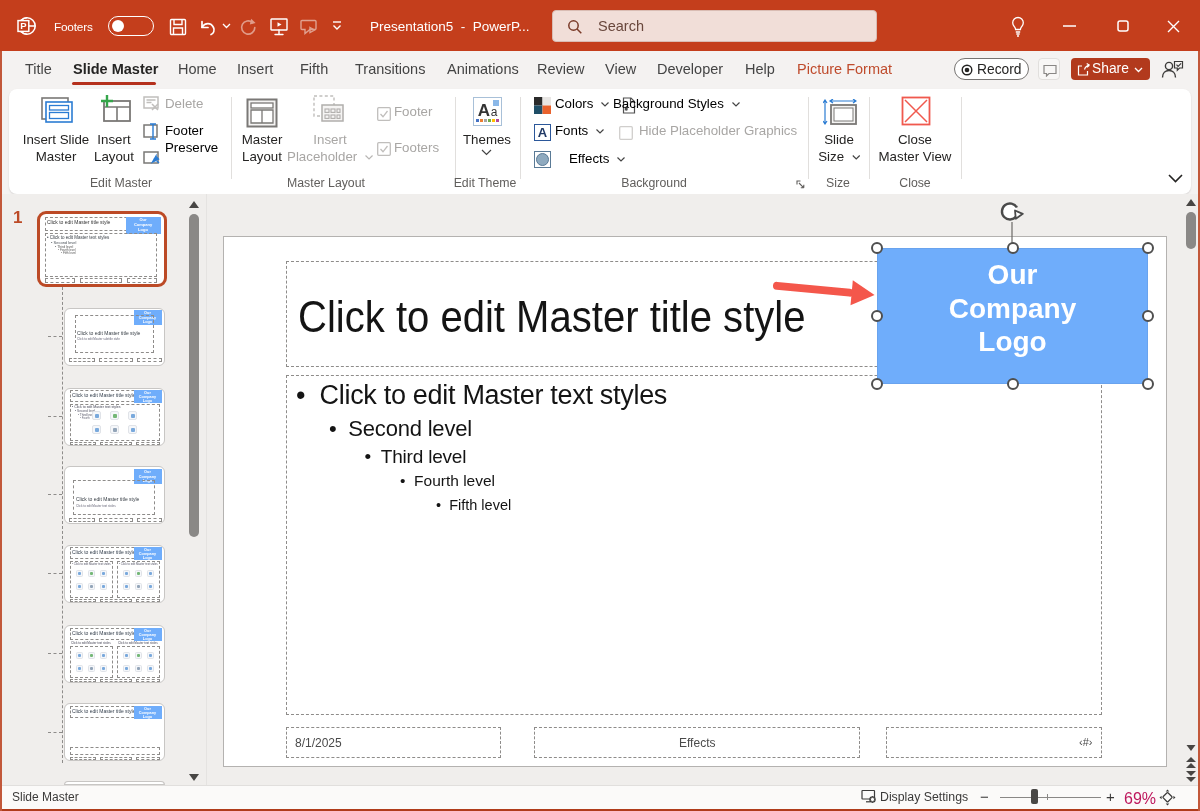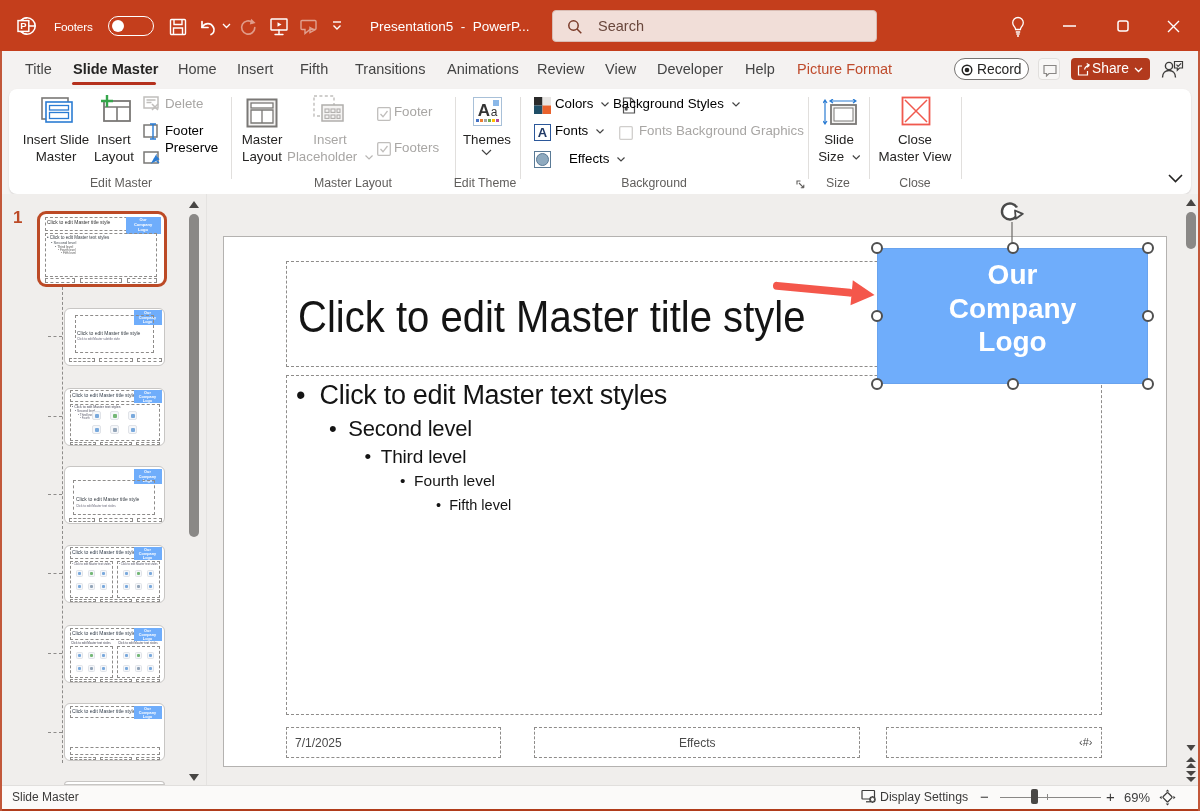--- a/index.html
+++ b/index.html
@@ -180,21 +180,21 @@
 <div id="ribbon">
 
   <div class="gsep" style="left:222px"></div>
   <div class="gsep" style="left:446px"></div>
   <div class="gsep" style="left:511px"></div>
   <div class="gsep" style="left:799px"></div>
   <div class="gsep" style="left:860px"></div>
   <div class="gsep" style="left:952px"></div>
 
   <div class="glabel" style="left:112px">Edit Master</div>
-  <div class="glabel" style="left:344px">Master Layout</div>
+  <div class="glabel" style="left:317px">Master Layout</div>
   <div class="glabel" style="left:476px">Edit Theme</div>
   <div class="glabel" style="left:645px">Background</div>
   <div class="glabel" style="left:829px">Size</div>
   <div class="glabel" style="left:906px">Close</div>
 
   <svg class="ric" style="left:32px;top:8px" width="32" height="26" viewBox="0 0 32 26">
     <rect x="1" y="1" width="26" height="21" fill="none" stroke="#7A7876" stroke-width="1.6"></rect>
     <rect x="5" y="5" width="26" height="20" fill="#fff" stroke="#2B7CD3" stroke-width="1.6"></rect>
     <rect x="8.5" y="8.5" width="19" height="4.5" fill="none" stroke="#2B7CD3" stroke-width="1.3"></rect>
     <rect x="8.5" y="15.5" width="19" height="6" fill="none" stroke="#2B7CD3" stroke-width="1.3"></rect>
@@ -304,21 +304,21 @@
     <path d="M2.5 1 h7.5 l3.5 3.5 v11.5 h-11 Z"></path>
     <path d="M9.5 1 v4 h4"></path>
     <path d="M5.2 8.5 c1.2 1.7, 1.9 2.6, 1.9 3.7 a1.9 1.9 0 0 1 -3.8 0 c0 -1.1 0.7 -2 1.9 -3.7 Z" fill="#505050" stroke="#fff" stroke-width="0.7"></path>
   </svg>
   <div class="smalllabel" style="left:604px;top:7px">Background Styles <span class="chev"><svg width="8" height="5" viewBox="0 0 8 5" fill="none" stroke="#444" stroke-width="1.2">
             <path d="M0.5 0.5 L4 4 L7.5 0.5"></path>
           </svg></span></div>
   <svg class="ric" style="left:610px;top:37px" width="14" height="14" viewBox="0 0 14 14" fill="none" stroke="#D0CECC" stroke-width="1.3">
     <rect x="0.7" y="0.7" width="12.6" height="12.6" rx="1"></rect>
   </svg>
-  <div class="smalllabel gray" style="left:630px;top:34px">Fonts Background Graphics</div>
+  <div class="smalllabel gray" style="left:630px;top:34px">Hide Placeholder Graphics</div>
 
   <svg class="ric" style="left:787px;top:91px" width="9" height="9" viewBox="0 0 9 9" fill="none" stroke="#605E5C" stroke-width="1.1">
     <path d="M1 4.5 V1 h3.5 M3 3 L7.8 7.8 M7.8 7.8 v-3 M7.8 7.8 h-3"></path>
   </svg>
 
   <svg class="ric" style="left:814px;top:10px" width="34" height="26" viewBox="0 0 34 26">
     <path d="M2 2 v22 M0 4 l2 -3 2 3 M0 22 l2 3 2 -3" stroke="#2B7CD3" stroke-width="1.2" fill="none"></path>
     <path d="M8 2 h24 M10 0 l-3 2 3 2 M30 0 l3 2 -3 2" stroke="#2B7CD3" stroke-width="1.2" fill="none"></path>
     <rect x="8" y="6" width="25" height="19" fill="#F5F4F3" stroke="#7A7876" stroke-width="1.8"></rect>
     <rect x="11" y="9" width="19" height="13" fill="#fff" stroke="#7A7876" stroke-width="1"></rect>
@@ -501,21 +501,21 @@
   <div class="ph" style="left:62px;top:137.5px;width:816px;height:340px"></div>
   <div class="ph" style="left:62px;top:490px;width:215px;height:30.5px"></div>
   <div class="ph" style="left:310px;top:490px;width:326px;height:30.5px"></div>
   <div class="ph" style="left:662px;top:490px;width:216px;height:30.5px"></div>
   <div class="abs" style="left:73.5px;top:54px;font-size:45px;color:#141414;white-space:nowrap;transform:scaleX(0.89);transform-origin:left top">Click to edit Master title style</div>
   <div class="abs" style="left:72px;top:143px;font-size:27px;letter-spacing:-0.3px;color:#141414;white-space:nowrap">•&nbsp; Click to edit Master text styles</div>
   <div class="abs" style="left:105px;top:179px;font-size:22px;letter-spacing:-0.2px;color:#141414;white-space:nowrap">•&nbsp; Second level</div>
   <div class="abs" style="left:140.5px;top:208.5px;font-size:19px;letter-spacing:-0.2px;color:#141414;white-space:nowrap">•&nbsp; Third level</div>
   <div class="abs" style="left:176px;top:234.5px;font-size:15.5px;color:#141414;white-space:nowrap">•&nbsp; Fourth level</div>
   <div class="abs" style="left:212px;top:259.5px;font-size:14.5px;color:#141414;white-space:nowrap">•&nbsp; Fifth level</div>
-  <div class="abs" style="left:71px;top:499px;font-size:12px;color:#4A4A4A">7/1/2025</div>
+  <div class="abs" style="left:71px;top:499px;font-size:12px;color:#4A4A4A">8/1/2025</div>
   <div class="abs" style="left:455px;top:499px;font-size:12px;color:#4A4A4A">Effects</div>
   <div class="abs" style="left:855px;top:499px;font-size:11px;color:#4A4A4A">‹#›</div>
 </div>
 
 <div class="abs" style="left:877px;top:248px;width:271px;height:136px;background:#6FADFB;border:1px solid #69A3EE"></div>
 <div class="abs" style="left:877px;top:248px;width:271px;height:136px;color:#fff;font-weight:bold;font-size:28px;line-height:33.5px;text-align:center;padding-top:10px">Our<br>Company<br>Logo</div>
 
 <svg class="abs" style="left:999px;top:200px" width="32" height="50" viewBox="0 0 32 50">
   <path d="M13 22 V 49" stroke="#6B6967" stroke-width="1.2"></path>
   <path d="M17.1 16.6 A 8 8 0 1 1 17.9 7.5" fill="#fff" stroke="#4A4A4A" stroke-width="2.4"></path>
@@ -565,20 +565,20 @@
   <path d="M5 12.8 h4.5"></path>
   <circle cx="11.5" cy="10.5" r="2.6" fill="#FBFAF9"></circle>
   <path d="M11.5 7.3 v1 M11.5 12.7 v1 M8.8 10.5 h1 M13.2 10.5 h1 M9.6 8.6 l0.7 0.7 M13.4 12.4 l-0.7 -0.7 M9.6 12.4 l0.7 -0.7 M13.4 8.6 l-0.7 0.7" stroke-width="1"></path>
 </svg>
 <div class="abs" style="left:880px;top:790px;font-size:12.3px;color:#3B3A39">Display Settings</div>
 <div class="abs" style="left:980px;top:788px;font-size:15px;color:#3B3A39">−</div>
 <div class="abs" style="left:1000px;top:796.5px;width:101px;height:1.3px;background:#8A8886"></div>
 <div class="abs" style="left:1047px;top:794px;width:7px;height:6px;border-left:1px solid #8A8886"></div>
 <div class="abs" style="left:1031px;top:789px;width:7px;height:15px;background:#4A4846;border-radius:2px"></div>
 <div class="abs" style="left:1106px;top:788px;font-size:15px;color:#3B3A39">+</div>
-<div class="abs" style="left:1124px;top:790px;font-size:13px;color:#404040">69%</div>
+<div class="abs" style="left:1124px;top:790px;font-size:16px;color:#be185d">69%</div>
 <svg class="abs" style="left:1159px;top:789px" width="17" height="17" viewBox="0 0 17 17" fill="none" stroke="#3B3A39" stroke-width="1.2">
   <rect x="4.8" y="4.8" width="7" height="7" rx="1" transform="rotate(45 8.5 8.5)"></rect>
   <path d="M8.5 0.5 L6.7 2.6 h3.6 Z M8.5 16.5 L6.7 14.4 h3.6 Z M0.5 8.5 L2.6 6.7 v3.6 Z M16.5 8.5 L14.4 6.7 v3.6 Z" fill="#3B3A39" stroke="none"></path>
 </svg>
 <div id="redstrip"></div>
 <div id="lborder"></div>
 <div id="rborder"></div>
 
 </body></html>

